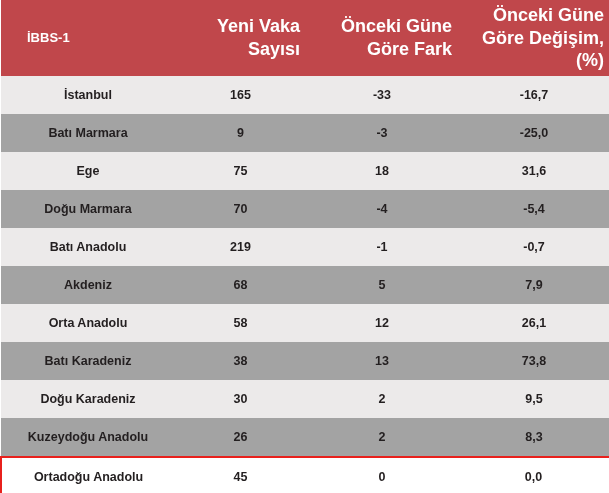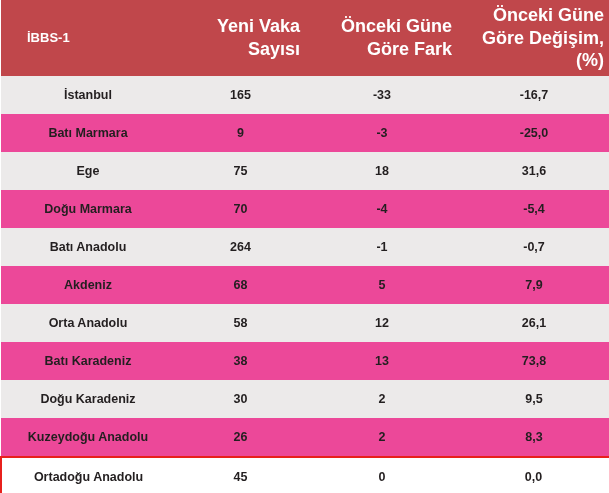--- a/index.html
+++ b/index.html
@@ -55,21 +55,21 @@
     text-align: center;
     vertical-align: middle;
     border: none;
     white-space: nowrap;
     font-weight: bold;
   }
   tbody td.label {
     text-align: center;
   }
   tbody tr.odd td { background: #eceaea; }
-  tbody tr.even td { background: #ec4899; }
+  tbody tr.even td { background: #a3a3a3; }
   tbody tr.highlight td {
     background: #ffffff;
     border-top: 2.5px solid #e8201c;
     border-bottom: 2.5px solid #e8201c;
   }
   tbody tr.highlight td:first-child {
     border-left: 2.5px solid #e8201c;
   }
   tbody tr.highlight td:last-child {
     border-right: 2.5px solid #e8201c;
@@ -125,21 +125,21 @@
           <td>31,6</td>
         </tr>
         <tr class="even">
           <td class="label">Doğu Marmara</td>
           <td>70</td>
           <td>-4</td>
           <td>-5,4</td>
         </tr>
         <tr class="odd">
           <td class="label">Batı Anadolu</td>
-          <td>264</td>
+          <td>219</td>
           <td>-1</td>
           <td>-0,7</td>
         </tr>
         <tr class="even">
           <td class="label">Akdeniz</td>
           <td>68</td>
           <td>5</td>
           <td>7,9</td>
         </tr>
         <tr class="odd">

